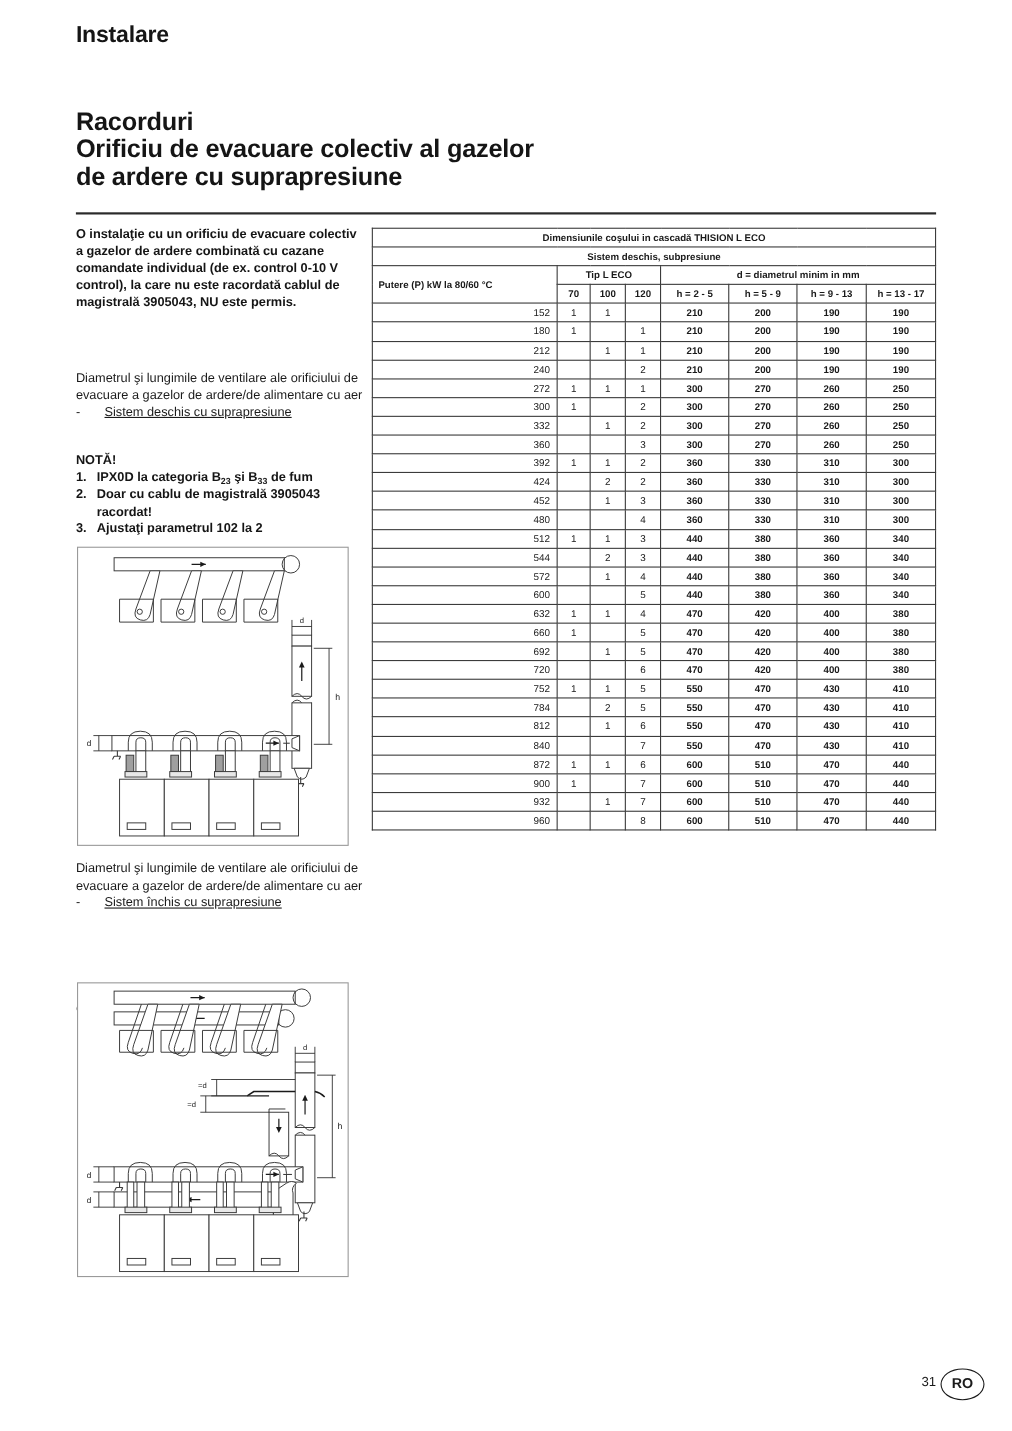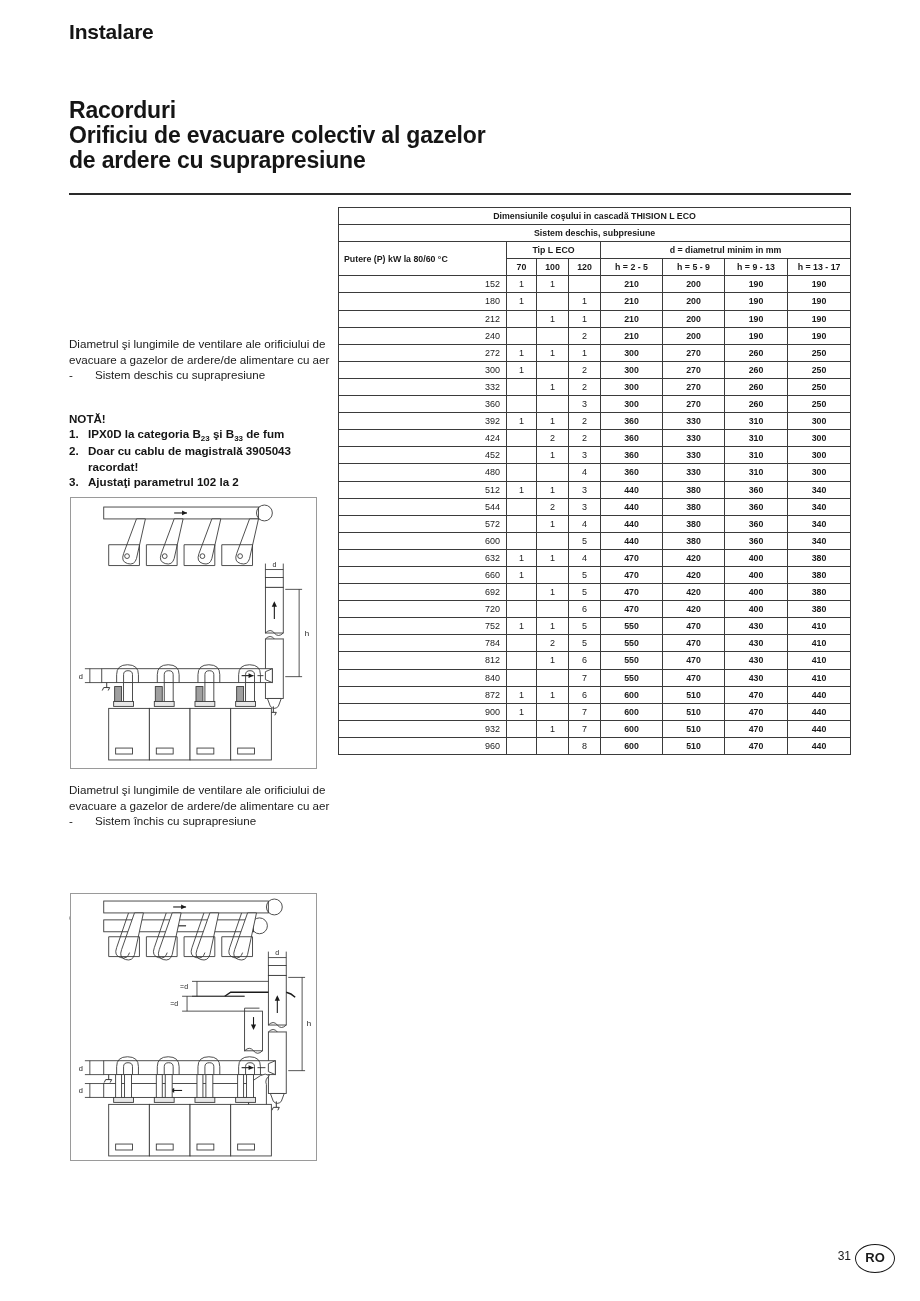--- a/index.html
+++ b/index.html
@@ -64,21 +64,21 @@
     color: #151515;
   }
   .para-norm-1 {
     top: 336px;
     font-size: 11.6px;
     line-height: 15.6px;
     color: #1a1a1a;
   }
   .bullet-row { display: flex; }
   .bullet-row .dash { width: 26px; flex: 0 0 26px; }
-  .bullet-row .btxt { flex: 1; }
+  .bullet-row .btxt { flex: 1; text-decoration: underline; }
 
   .note-block {
     top: 411px;
     font-size: 11.6px;
     font-weight: bold;
     line-height: 15.2px;
     color: #151515;
   }
   .note-title { margin-bottom: 0px; }
   .note-item { display: flex; }
@@ -189,20 +189,21 @@
 <body>
 
 <div class="page">
 
   <div class="chapter-title">Instalare</div>
   <div class="section-title">Racorduri
 Orificiu de evacuare colectiv al gazelor
 de ardere cu suprapresiune</div>
   <div class="hrule"></div>
 
+  <div class="lcol para-bold">O instalaţie cu un orificiu de evacuare colectiv a gazelor de ardere combinată cu cazane comandate individual (de ex. control 0-10 V control), la care nu este racordată cablul de magistrală 3905043, NU este permis.</div>
 
   <div class="lcol para-norm-1">
     <div>Diametrul şi lungimile de ventilare ale orificiului de evacuare a gazelor de ardere/de alimentare cu aer</div>
     <div class="bullet-row">
       <span class="dash">-</span>
       <span class="btxt">Sistem deschis cu suprapresiune</span>
     </div>
   </div>
 
   <div class="lcol note-block">

